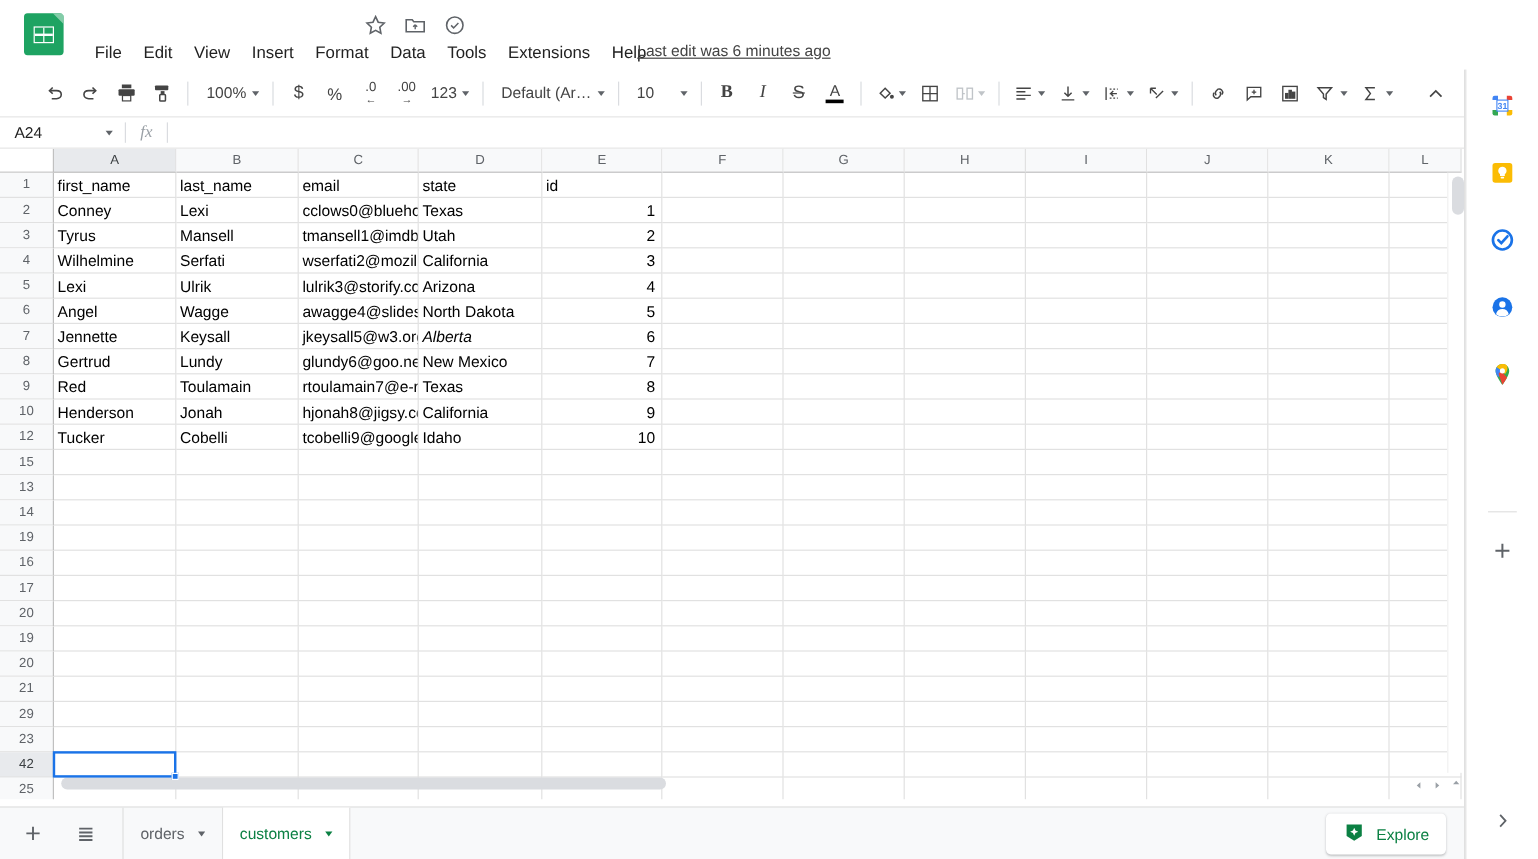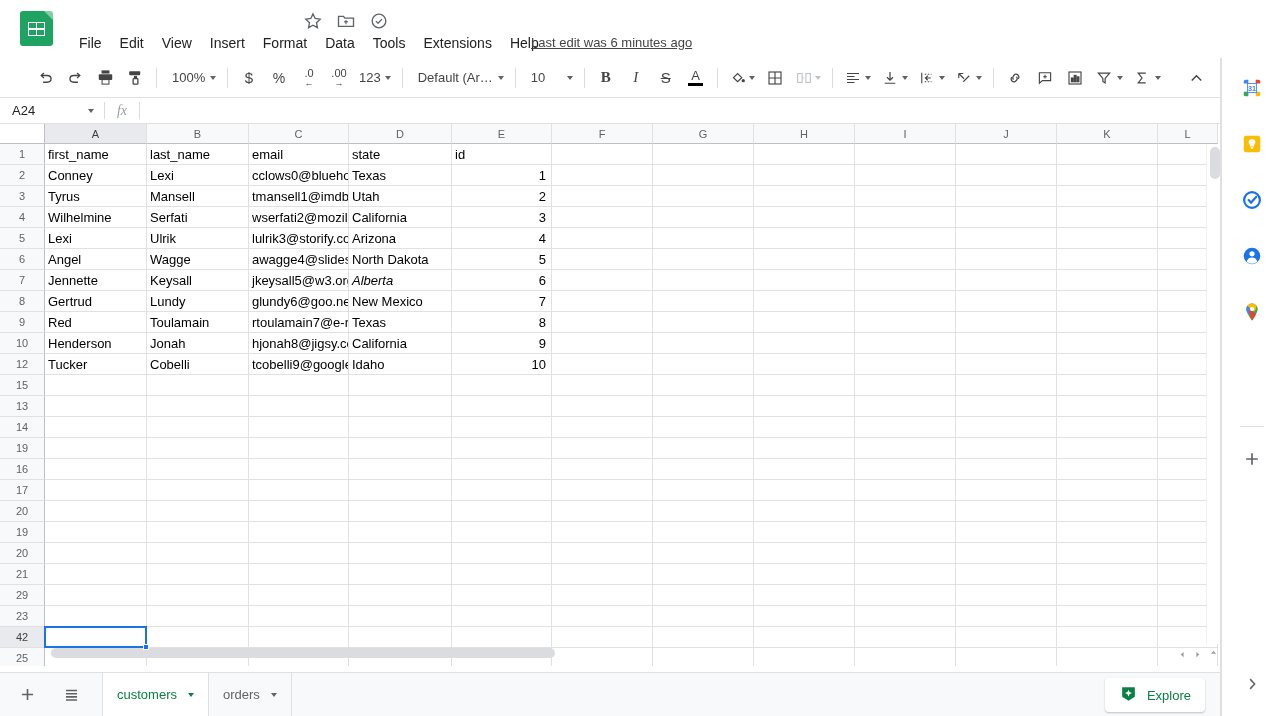--- a/index.html
+++ b/index.html
@@ -832,26 +832,26 @@
       <svg viewBox="0 0 24 24" width="19" height="19" fill="none" stroke="currentColor" stroke-width="2">
           <path d="M12 5v14M5 12h14"></path>
         </svg>
     </div>
     <div class="bb-btn">
       <svg viewBox="0 0 24 24" width="19" height="19" stroke="currentColor" stroke-width="2">
           <path d="M5 7h14M5 11h14M5 15h14M5 19h14"></path>
         </svg>
     </div>
     <div class="tabs" id="sheettabs">
+        <div class="tab">
+          <span>orders</span>
+          <span class="caret"></span>
+        </div>
         <div class="tab active">
           <span>customers</span>
-          <span class="caret"></span>
-        </div>
-        <div class="tab">
-          <span>orders</span>
           <span class="caret"></span>
         </div>
       </div>
     <div class="explore">
       <span>
         <svg viewBox="0 0 24 24" width="19" height="19">
             <path d="M4 4h16v12l-8 5-8-5z" fill="#0b8043"></path>
             <path d="M12 7.2l1.3 3 3 1.3-3 1.3-1.3 3-1.3-3-3-1.3 3-1.3z" fill="#fff"></path>
           </svg>
       </span>

